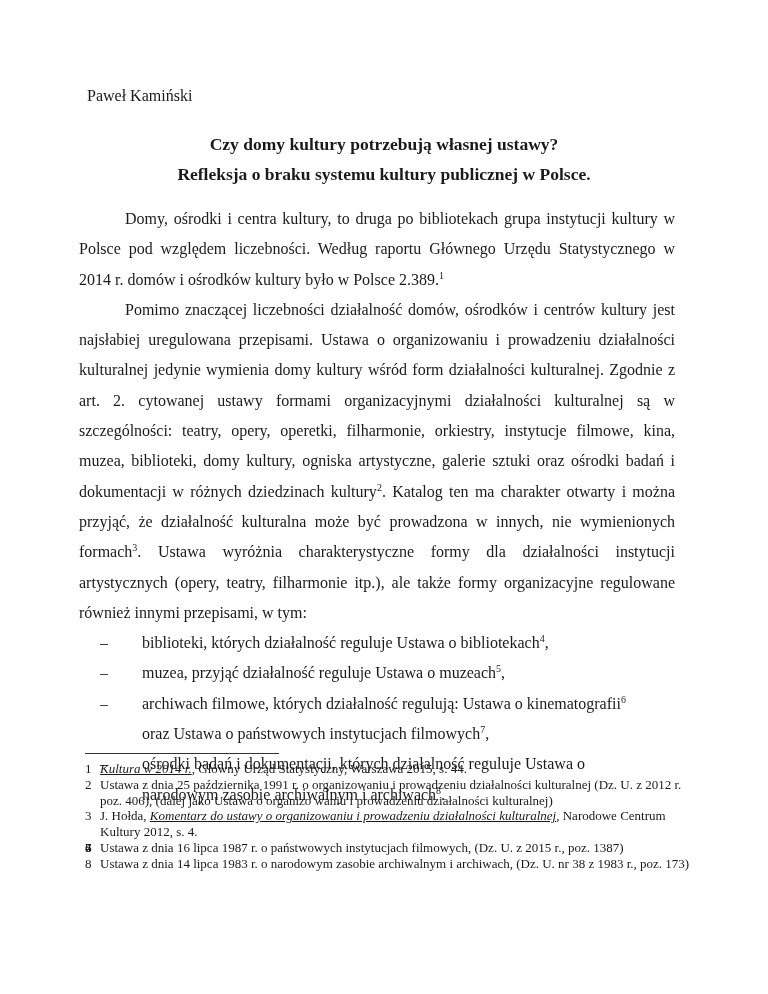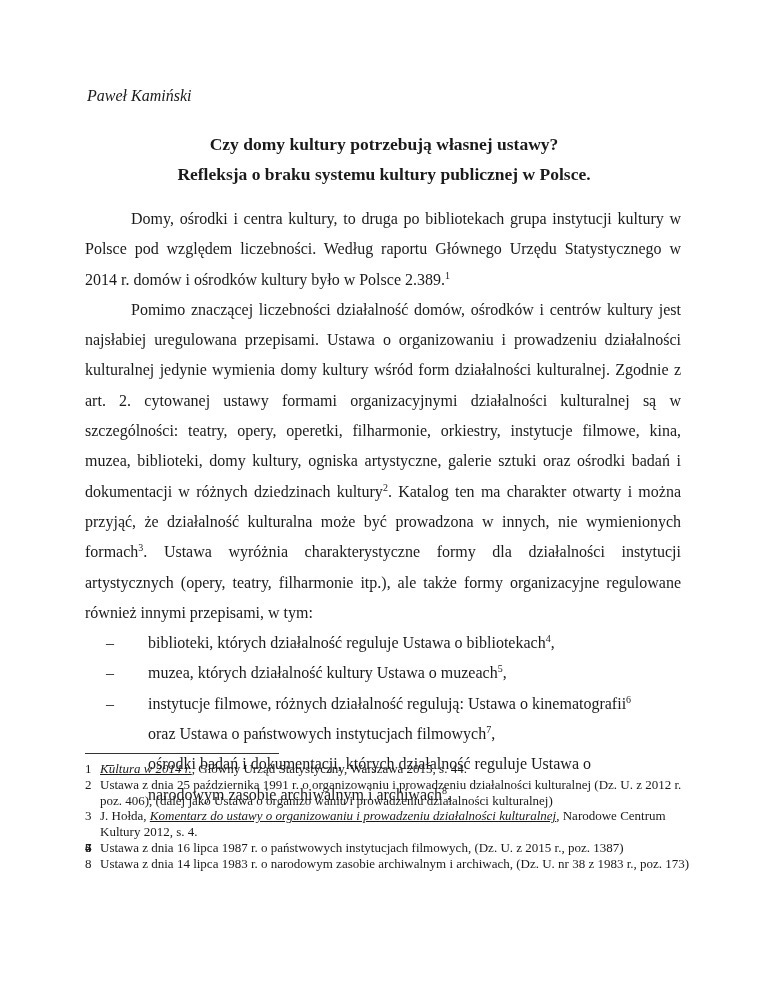--- a/index.html
+++ b/index.html
@@ -1,29 +1,29 @@
 <!DOCTYPE html>
 <html><head>
   <meta charset="utf-8">
   <style>
     html, body { margin: 0; padding: 0; background: #ffffff; }
     body {
       width: 768px; height: 994px; position: relative; overflow: hidden;
       font-family: "Liberation Serif", serif; color: #1a1a1a;
     }
     .page { position: absolute; left: 0; top: 0; width: 768px; height: 994px; }
-    .author { position: absolute; left: 87px; top: 87px; font-size: 16px; font-style: italic; }
+    .author { position: absolute; left: 87px; top: 87px; font-size: 16px; }
     .title {
       position: absolute; left: 0; width: 768px; text-align: center;
       font-weight: bold; font-size: 17.5px;
     }
     .title.t1 { top: 134px; }
     .title.t2 { top: 164px; }
     .body {
-      position: absolute; left: 85px; width: 596px; top: 204px;
+      position: absolute; left: 79px; width: 596px; top: 204px;
       font-size: 16px; line-height: 30.3px; text-align: justify;
     }
     .body p { margin: 0; text-indent: 46px; }
     .body sup { font-size: 10px; line-height: 0; vertical-align: 6px; }
     .list { list-style: none; margin: 0; padding: 0; }
     .list li { position: relative; padding-left: 63px; text-align: left; }
     .list li .dash { position: absolute; left: 21px; top: 0; }
     .fn-rule {
       position: absolute; left: 85px; top: 753px; width: 194px; height: 1px; background: #333;
     }
@@ -43,22 +43,22 @@
 
   <div class="title t1">Czy domy kultury potrzebują własnej ustawy?</div>
   <div class="title t2">Refleksja o braku systemu kultury publicznej w Polsce.</div>
 
   <div class="body">
     <p><span>Domy, ośrodki i centra kultury, to druga po bibliotekach grupa instytucji kultury w Polsce pod względem liczebności. Według raportu Głównego Urzędu Statystycznego w 2014 r. domów i ośrodków kultury było w Polsce 2.389.</span><sup>1</sup></p>
     <p><span>Pomimo znaczącej liczebności działalność domów, ośrodków i centrów kultury jest najsłabiej uregulowana przepisami. Ustawa o organizowaniu i prowadzeniu działalności kulturalnej jedynie wymienia domy kultury wśród form działalności kulturalnej. Zgodnie z art. 2. cytowanej ustawy formami organizacyjnymi działalności kulturalnej są w szczególności: teatry, opery, operetki, filharmonie, orkiestry, instytucje filmowe, kina, muzea, biblioteki, domy kultury, ogniska artystyczne, galerie sztuki oraz ośrodki badań i dokumentacji w różnych dziedzinach kultury</span><sup>2</sup><span>. Katalog ten ma charakter otwarty i można przyjąć, że działalność kulturalna może być prowadzona w innych, nie wymienionych formach</span><sup>3</sup><span>. Ustawa wyróżnia charakterystyczne formy dla działalności instytucji artystycznych (opery, teatry, filharmonie itp.), ale także formy organizacyjne regulowane również innymi przepisami, w tym:</span></p>
 
     <ul class="list">
       <li><span class="dash">–</span><span>biblioteki, których działalność reguluje Ustawa o bibliotekach</span><sup>4</sup><span>,</span></li>
-      <li><span class="dash">–</span><span>muzea, których działalność kultury Ustawa o muzeach</span><sup>5</sup><span>,</span></li>
-      <li><span class="dash">–</span><span>instytucje filmowe, różnych działalność regulują: Ustawa o kinematografii</span><sup>6</sup><br><span>oraz Ustawa o państwowych instytucjach filmowych</span><sup>7</sup><span>,</span></li>
+      <li><span class="dash">–</span><span>muzea, przyjąć działalność reguluje Ustawa o muzeach</span><sup>5</sup><span>,</span></li>
+      <li><span class="dash">–</span><span>archiwach filmowe, których działalność regulują: Ustawa o kinematografii</span><sup>6</sup><br><span>oraz Ustawa o państwowych instytucjach filmowych</span><sup>7</sup><span>,</span></li>
       <li style="padding-right:40px;"><span class="dash">–</span><span>ośrodki badań i dokumentacji, których działalność reguluje Ustawa o narodowym zasobie archiwalnym i archiwach</span><sup>8</sup><span>.</span></li>
     </ul>
   </div>
 
   <div class="fn-rule"></div>
 
   <div class="footnotes">
     <div class="fn"><span class="num">1</span><i>Kultura w 2014 r.</i><span>, Główny Urząd Statystyczny, Warszawa 2015, s. 44.</span></div>
     <div class="fn"><span class="num">2</span><span>Ustawa z dnia 25 października 1991 r. o organizowaniu i prowadzeniu działalności kulturalnej (Dz. U. z 2012 r. poz. 406), (dalej jako Ustawa o organizo  waniu i prowadzeniu działalności kulturalnej)</span></div>
     <div class="fn"><span class="num">3</span><span>J. Hołda, </span><i>Komentarz do ustawy o organizowaniu i prowadzeniu działalności kulturalnej</i><span>, Narodowe Centrum Kultury 2012, s. 4.</span></div>

